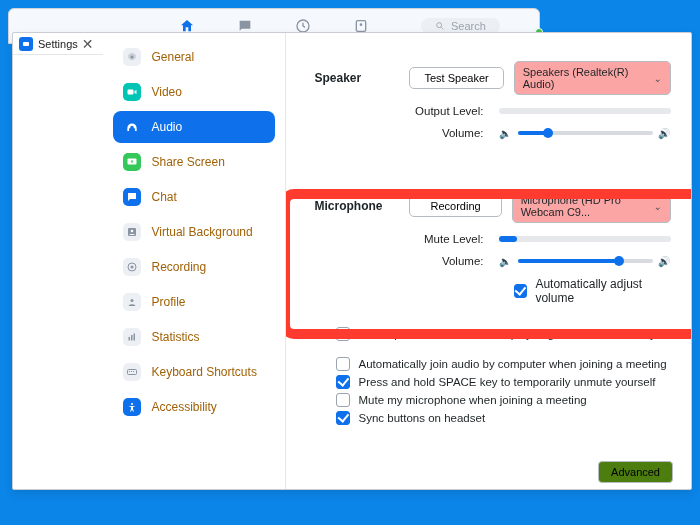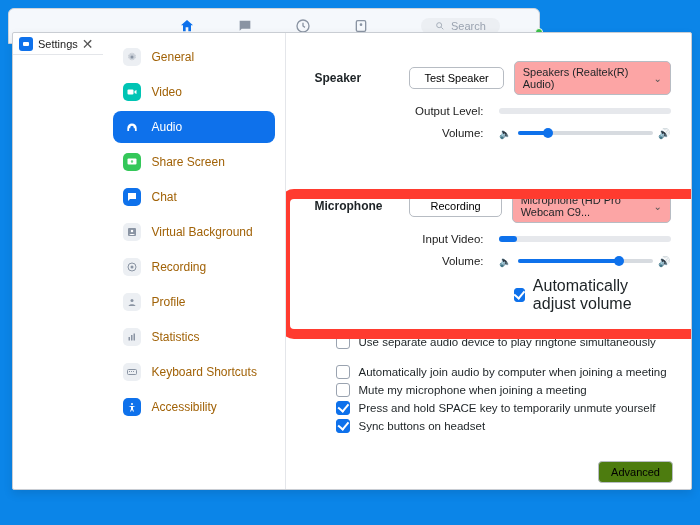--- a/index.html
+++ b/index.html
@@ -61,21 +61,21 @@
   .slider .track-fill { position:absolute; left:0; top:0; bottom:0; background:#0e71eb; border-radius:2px; }
   .slider .thumb { position:absolute; top:50%; transform:translate(-50%,-50%); width:10px; height:10px; border-radius:50%; background:#0e71eb; }
   .spk-ic { color:#7a828e; font-size:10px; }
   .big-highlight { position: absolute; border: 10px solid #ff3b2f; border-radius: 14px; pointer-events: none; }
 
   .check-row { display:flex; align-items:center; gap:8px; margin: 4px 0 4px 22px; font-size: 11.5px; }
   .chk { width: 14px; height: 14px; border: 1.5px solid #9aa3b0; border-radius: 3px; background:#fff; display:flex; align-items:center; justify-content:center; cursor:pointer; }
   .chk.checked { background:#0e71eb; border-color:#0e71eb; }
   .chk.checked::after { content:''; width:5px; height:8px; border:solid #fff; border-width:0 2px 2px 0; transform: rotate(40deg) translate(-1px,-1px); }
 
-  .auto-adjust-row { display:flex; align-items:center; gap:8px; margin: 6px 0 0 200px; font-size:16px; }
+  .auto-adjust-row { display:flex; align-items:center; gap:8px; margin: 6px 0 0 200px; font-size:12px; }
 
   .advanced { position:absolute; right: 18px; bottom: 6px; border:1px solid #b7bcc3; background:#4d7c0f; border-radius:4px; padding:4px 12px; font-size:11px; cursor:pointer; }
 
   svg { display: block; }
 </style>
 </head>
 <body>
 
 <div class="desktop">
 
@@ -257,21 +257,21 @@
         <div style="height:28px"></div>
         <div class="section-row" style="margin-top:12px;">
           <span class="sec-label">Microphone</span>
           <button class="testbtn" style="padding-left:20px;padding-right:20px;">Recording</button>
           <div class="dropdown">
             <span>Microphone (HD Pro Webcam C9...</span>
             <span class="chev">⌄</span>
           </div>
         </div>
         <div class="kv-row">
-          <span class="kv-label">Input Video:</span>
+          <span class="kv-label">Mute Level:</span>
           <div class="meter">
               <div class="fill" id="in-fill" style="width: 10%;"></div>
             </div>
         </div>
         <div class="kv-row">
           <span class="kv-label">Volume:</span>
           <div class="slider-wrap">
             <span class="spk-ic">🔈</span>
             <div class="slider">
                 <div class="track-fill" id="mic-fill" style="width: 75%;"></div>
@@ -290,26 +290,26 @@
         <div class="check-row">
             <span class="chk"></span>
             <span>Use separate audio device to play ringtone simultaneously</span>
           </div>
         <div style="height:8px"></div>
         <div class="check-row">
             <span class="chk"></span>
             <span>Automatically join audio by computer when joining a meeting</span>
           </div>
         <div class="check-row">
+            <span class="chk checked"></span>
+            <span>Press and hold SPACE key to temporarily unmute yourself</span>
+          </div>
+        <div class="check-row">
             <span class="chk"></span>
             <span>Mute my microphone when joining a meeting</span>
-          </div>
-        <div class="check-row">
-            <span class="chk checked"></span>
-            <span>Press and hold SPACE key to temporarily unmute yourself</span>
           </div>
         <div class="check-row">
             <span class="chk checked"></span>
             <span>Sync buttons on headset</span>
           </div>
 
         <button class="advanced">Advanced</button>
       </div>
     </div>
   </div>

